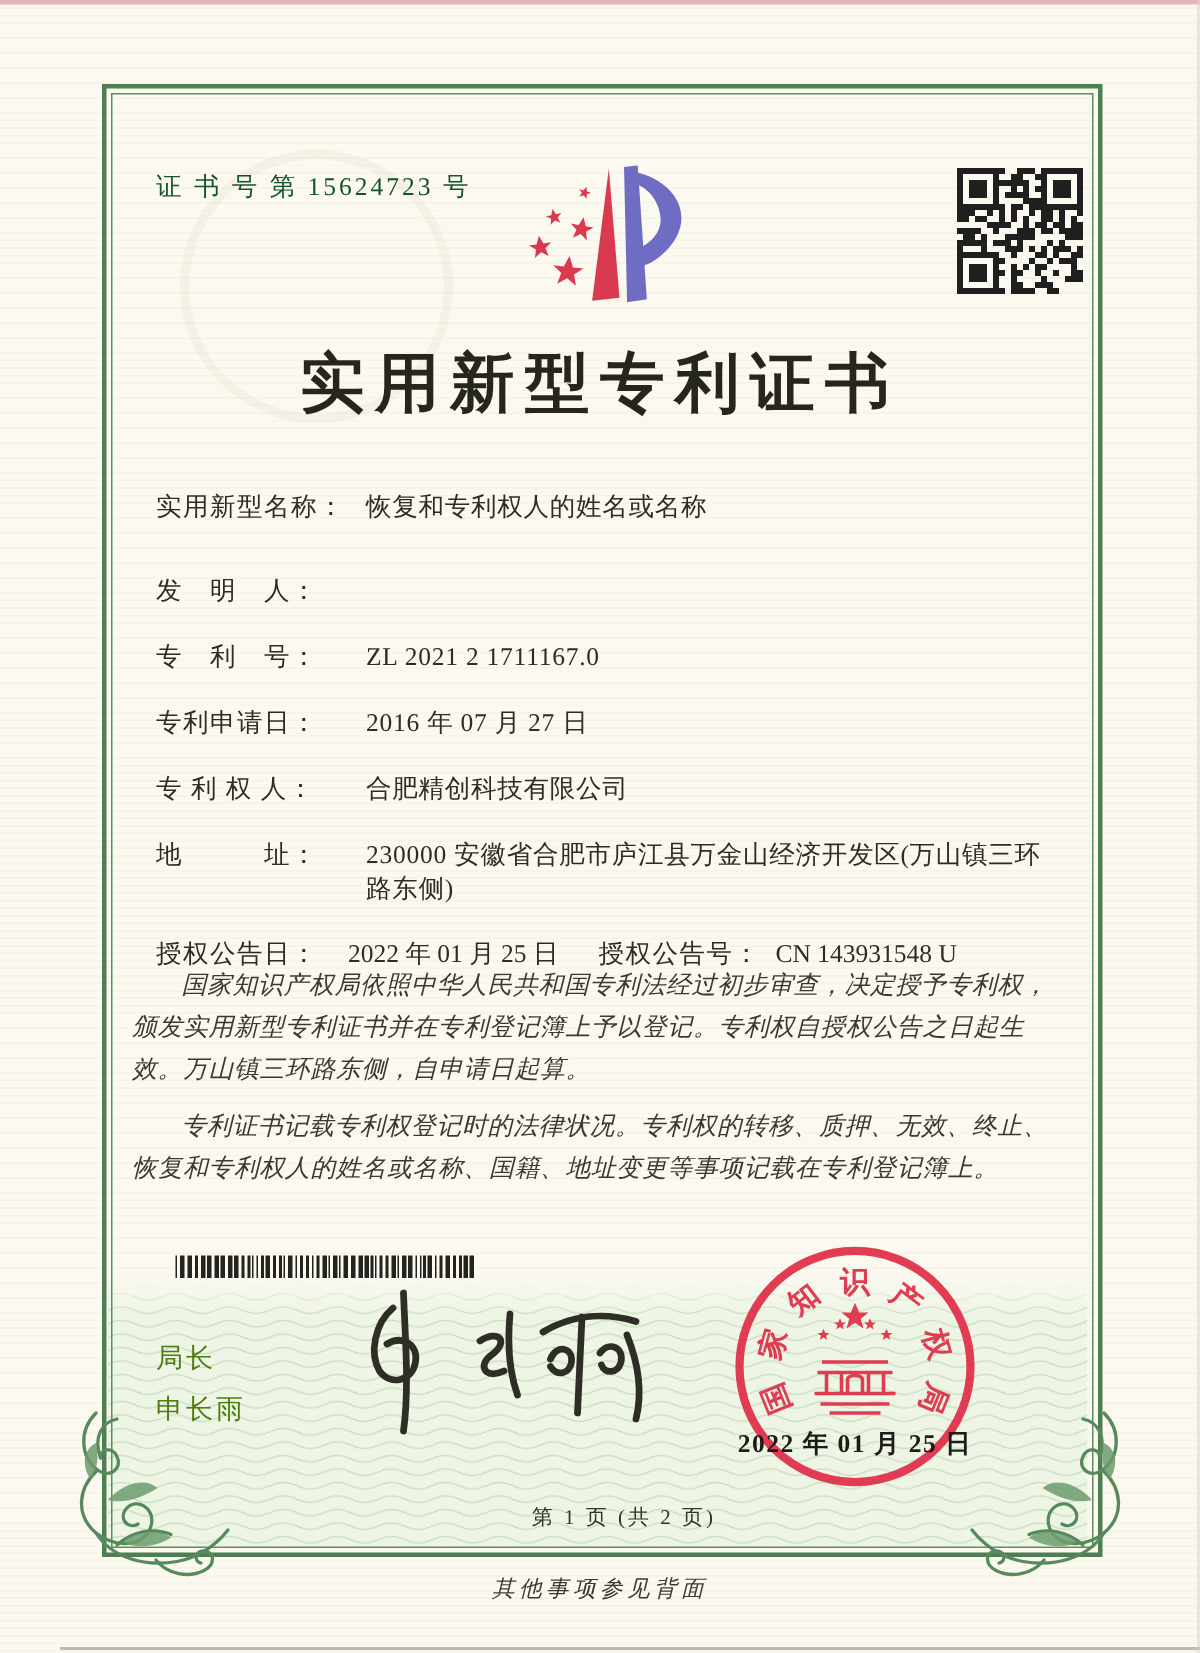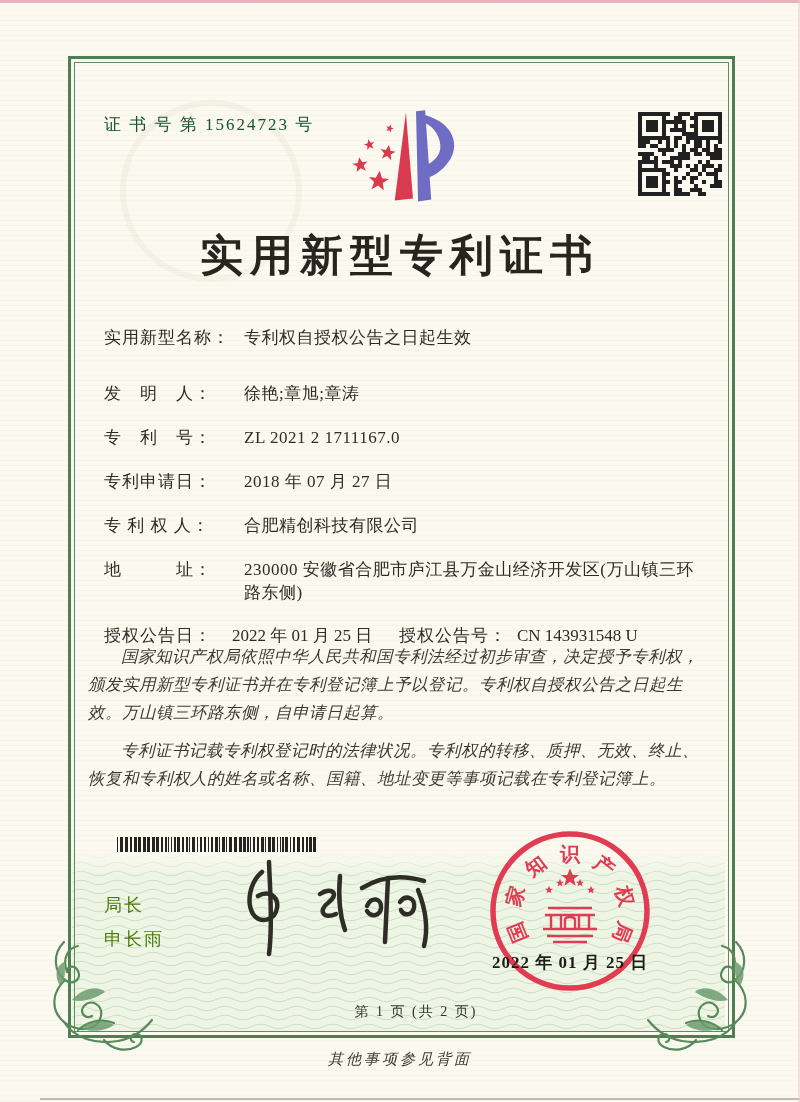--- a/index.html
+++ b/index.html
@@ -304,33 +304,32 @@
         <rect fill="#fbf9f0" x="4" y="60" width="20" height="20"></rect>
         <rect x="8" y="64" width="12" height="12"></rect>
       </g>
     </svg>
 
   <div class="title">实用新型专利证书</div>
 
   <div class="fields">
     <div class="row name">
       <span class="lbl">实用新型名称：</span>
-      <span class="val">专利权自授权公告之日起生效</span>
+      <span class="val">恢复和专利权人的姓名或名称</span>
     </div>
     <div class="row">
       <span class="lbl">发　明　人：</span>
-      <span class="val">徐艳;章旭;章涛</span>
     </div>
     <div class="row">
       <span class="lbl">专　利　号：</span>
       <span class="val">ZL 2021 2 1711167.0</span>
     </div>
     <div class="row">
       <span class="lbl">专利申请日：</span>
-      <span class="val">2018 年 07 月 27 日</span>
+      <span class="val">2016 年 07 月 27 日</span>
     </div>
     <div class="row">
       <span class="lbl">专 利 权 人：</span>
       <span class="val">合肥精创科技有限公司</span>
     </div>
     <div class="row addr">
       <span class="lbl">地　　　址：</span>
       <span class="val">230000 安徽省合肥市庐江县万金山经济开发区(万山镇三环路东侧)</span>
     </div>
     <div class="grant">

